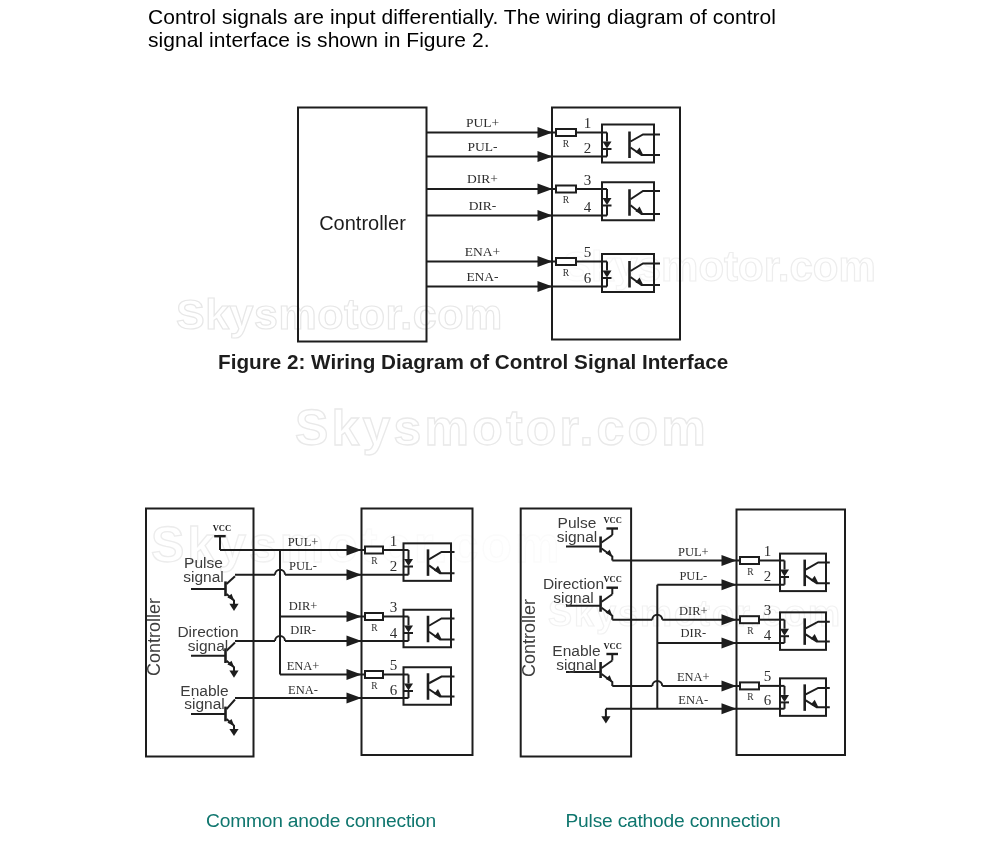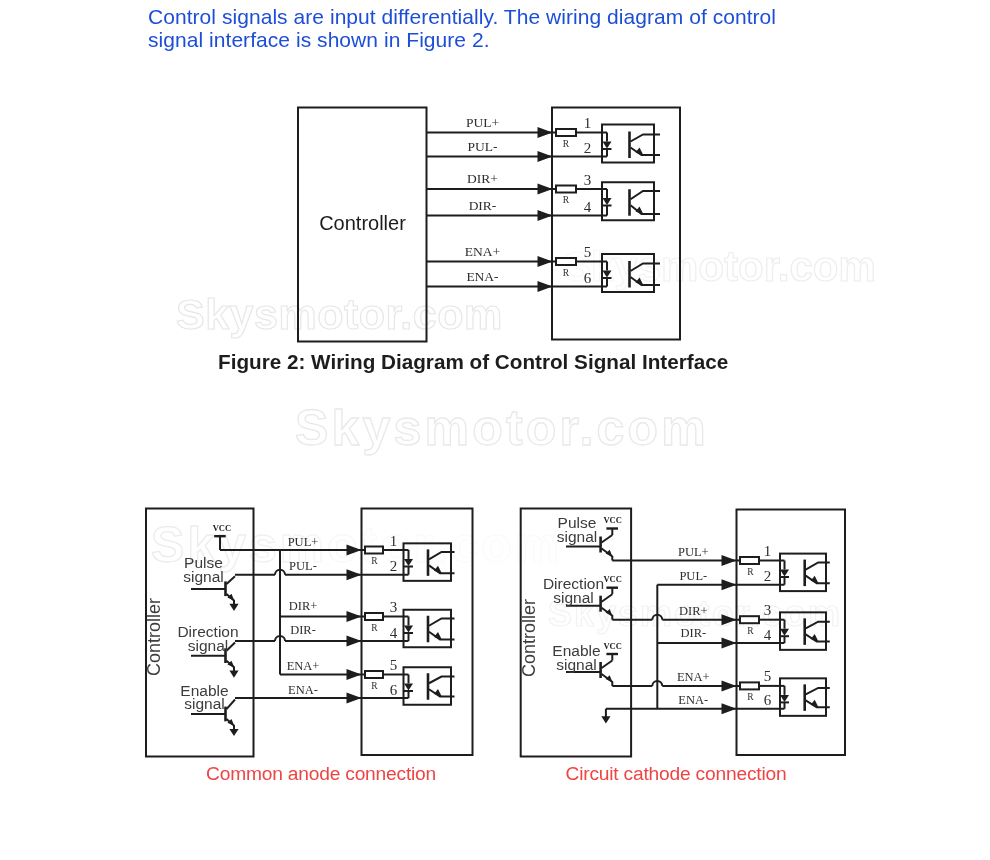--- a/index.html
+++ b/index.html
@@ -1,22 +1,22 @@
 <!DOCTYPE html>
 <html><head><meta charset="utf-8"><style>
 html,body{margin:0;padding:0;background:#fff;}
 #page{position:relative;width:990px;height:860px;background:#fff;overflow:hidden;
   font-family:"Liberation Sans", sans-serif;}
 .d{position:absolute;left:0;top:0;width:990px;height:860px;z-index:2;}
 .t{position:absolute;z-index:3;color:#1d1d1d;}
 .wm{position:absolute;z-index:1;color:transparent;font-family:"Liberation Sans", sans-serif;
   font-weight:bold;white-space:nowrap;}
-p{margin:0;font-size:21px;line-height:23.2px;letter-spacing:0.05px;color:#1d4ed8;}
+p{margin:0;font-size:21px;line-height:23.2px;letter-spacing:0.05px;color:#000000;}
 .cap{font-weight:bold;font-size:20.7px;white-space:nowrap;text-align:right;}
-.gcap{color:#ef4444;font-size:19.2px;letter-spacing:-0.2px;white-space:nowrap;}
+.gcap{color:#0f766e;font-size:19.2px;letter-spacing:-0.2px;white-space:nowrap;margin-top:47px;}
 </style></head><body>
 <div id="page">
 <div class="wm" style="left:176px;top:290px;font-size:43px;-webkit-text-stroke:1.2px #e7e7e7;letter-spacing:0.5px;">Skysmotor.com</div>
 <div class="wm" style="left:563px;top:243px;font-size:42px;-webkit-text-stroke:1.2px #ededed;letter-spacing:0px;-webkit-mask-image:linear-gradient(to right,rgba(0,0,0,0.3),#000 48%)">Skysmotor.com</div>
 <div class="wm" style="left:295px;top:399px;font-size:50px;-webkit-text-stroke:1.3px #e9e9e9;letter-spacing:3.2px;">Skysmotor.com</div>
 <div class="wm" style="left:151px;top:516px;font-size:50px;-webkit-text-stroke:1.3px #ececec;letter-spacing:3px;-webkit-mask-image:linear-gradient(to right,#000 15%,rgba(0,0,0,0.25) 55%,rgba(0,0,0,0.2))">Skysmotor.com</div>
 <div class="wm" style="left:548px;top:593px;font-size:36px;-webkit-text-stroke:1.2px #f2f2f2;letter-spacing:2px;">Skysmotor.com</div>
 <svg class="d" viewBox="0 0 990 860" xmlns="http://www.w3.org/2000/svg">
       <rect x="298" y="107.5" width="128.5" height="234" fill="none" stroke="#1d1d1d" stroke-width="2"></rect>
       <rect x="552" y="107.5" width="128" height="232" fill="none" stroke="#1d1d1d" stroke-width="2"></rect>
@@ -275,13 +275,13 @@
       <text x="693.3" y="614.7" font-family="Liberation Serif, serif" font-size="12.5" fill="#2e2e2e" text-anchor="middle" font-weight="normal" letter-spacing="0">DIR+</text>
       <text x="693.3" y="636.6" font-family="Liberation Serif, serif" font-size="12.5" fill="#2e2e2e" text-anchor="middle" font-weight="normal" letter-spacing="0">DIR-</text>
       <text x="693.3" y="681" font-family="Liberation Serif, serif" font-size="12.5" fill="#2e2e2e" text-anchor="middle" font-weight="normal" letter-spacing="0">ENA+</text>
       <text x="693.3" y="704" font-family="Liberation Serif, serif" font-size="12.5" fill="#2e2e2e" text-anchor="middle" font-weight="normal" letter-spacing="0">ENA-</text>
     </svg>
 <div class="t" style="left:148px;top:5px">
       <p>Control signals are input differentially. The wiring diagram of control<br>signal interface is shown in Figure 2.</p>
     </div>
 <div class="t cap" style="left:218px;top:350px">Figure 2: Wiring Diagram of Control Signal Interface</div>
 <div class="t gcap" style="left:206px;top:762.5px">Common anode connection</div>
-<div class="t gcap" style="left:565.5px;top:762.5px">Circuit cathode connection</div>
+<div class="t gcap" style="left:565.5px;top:762.5px">Pulse cathode connection</div>
 </div>
 </body></html>

